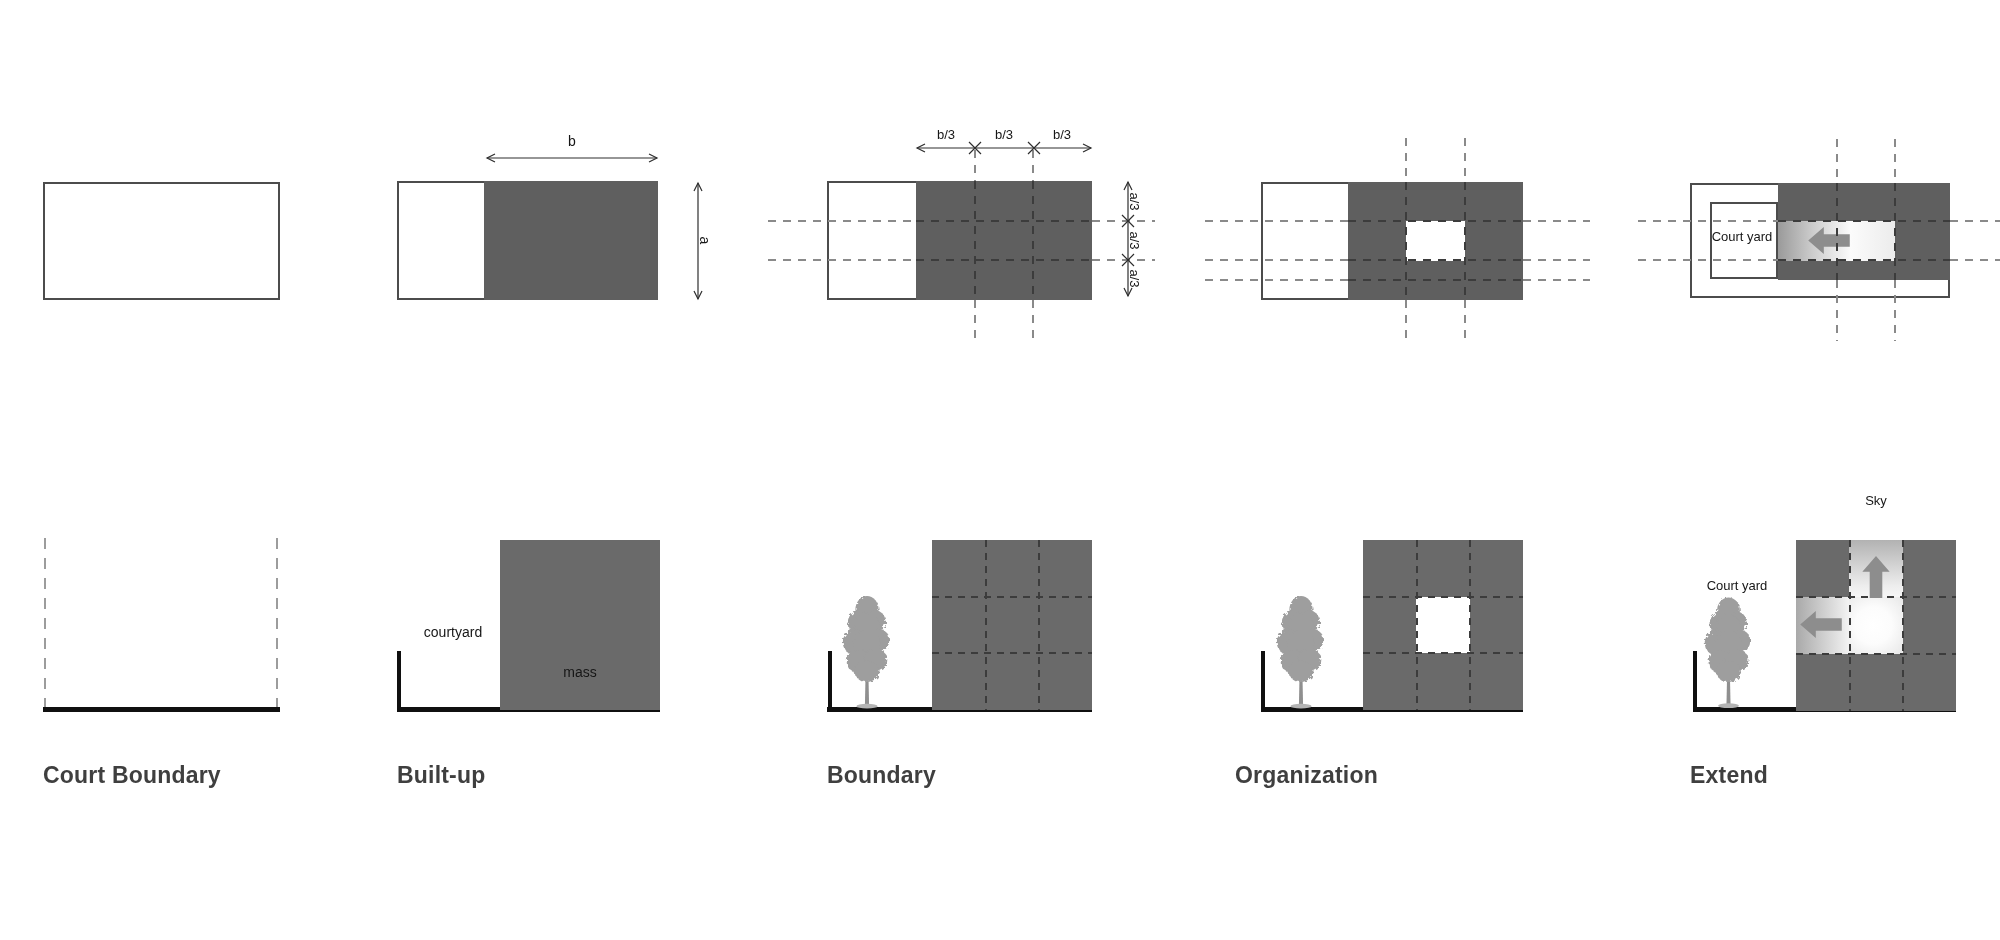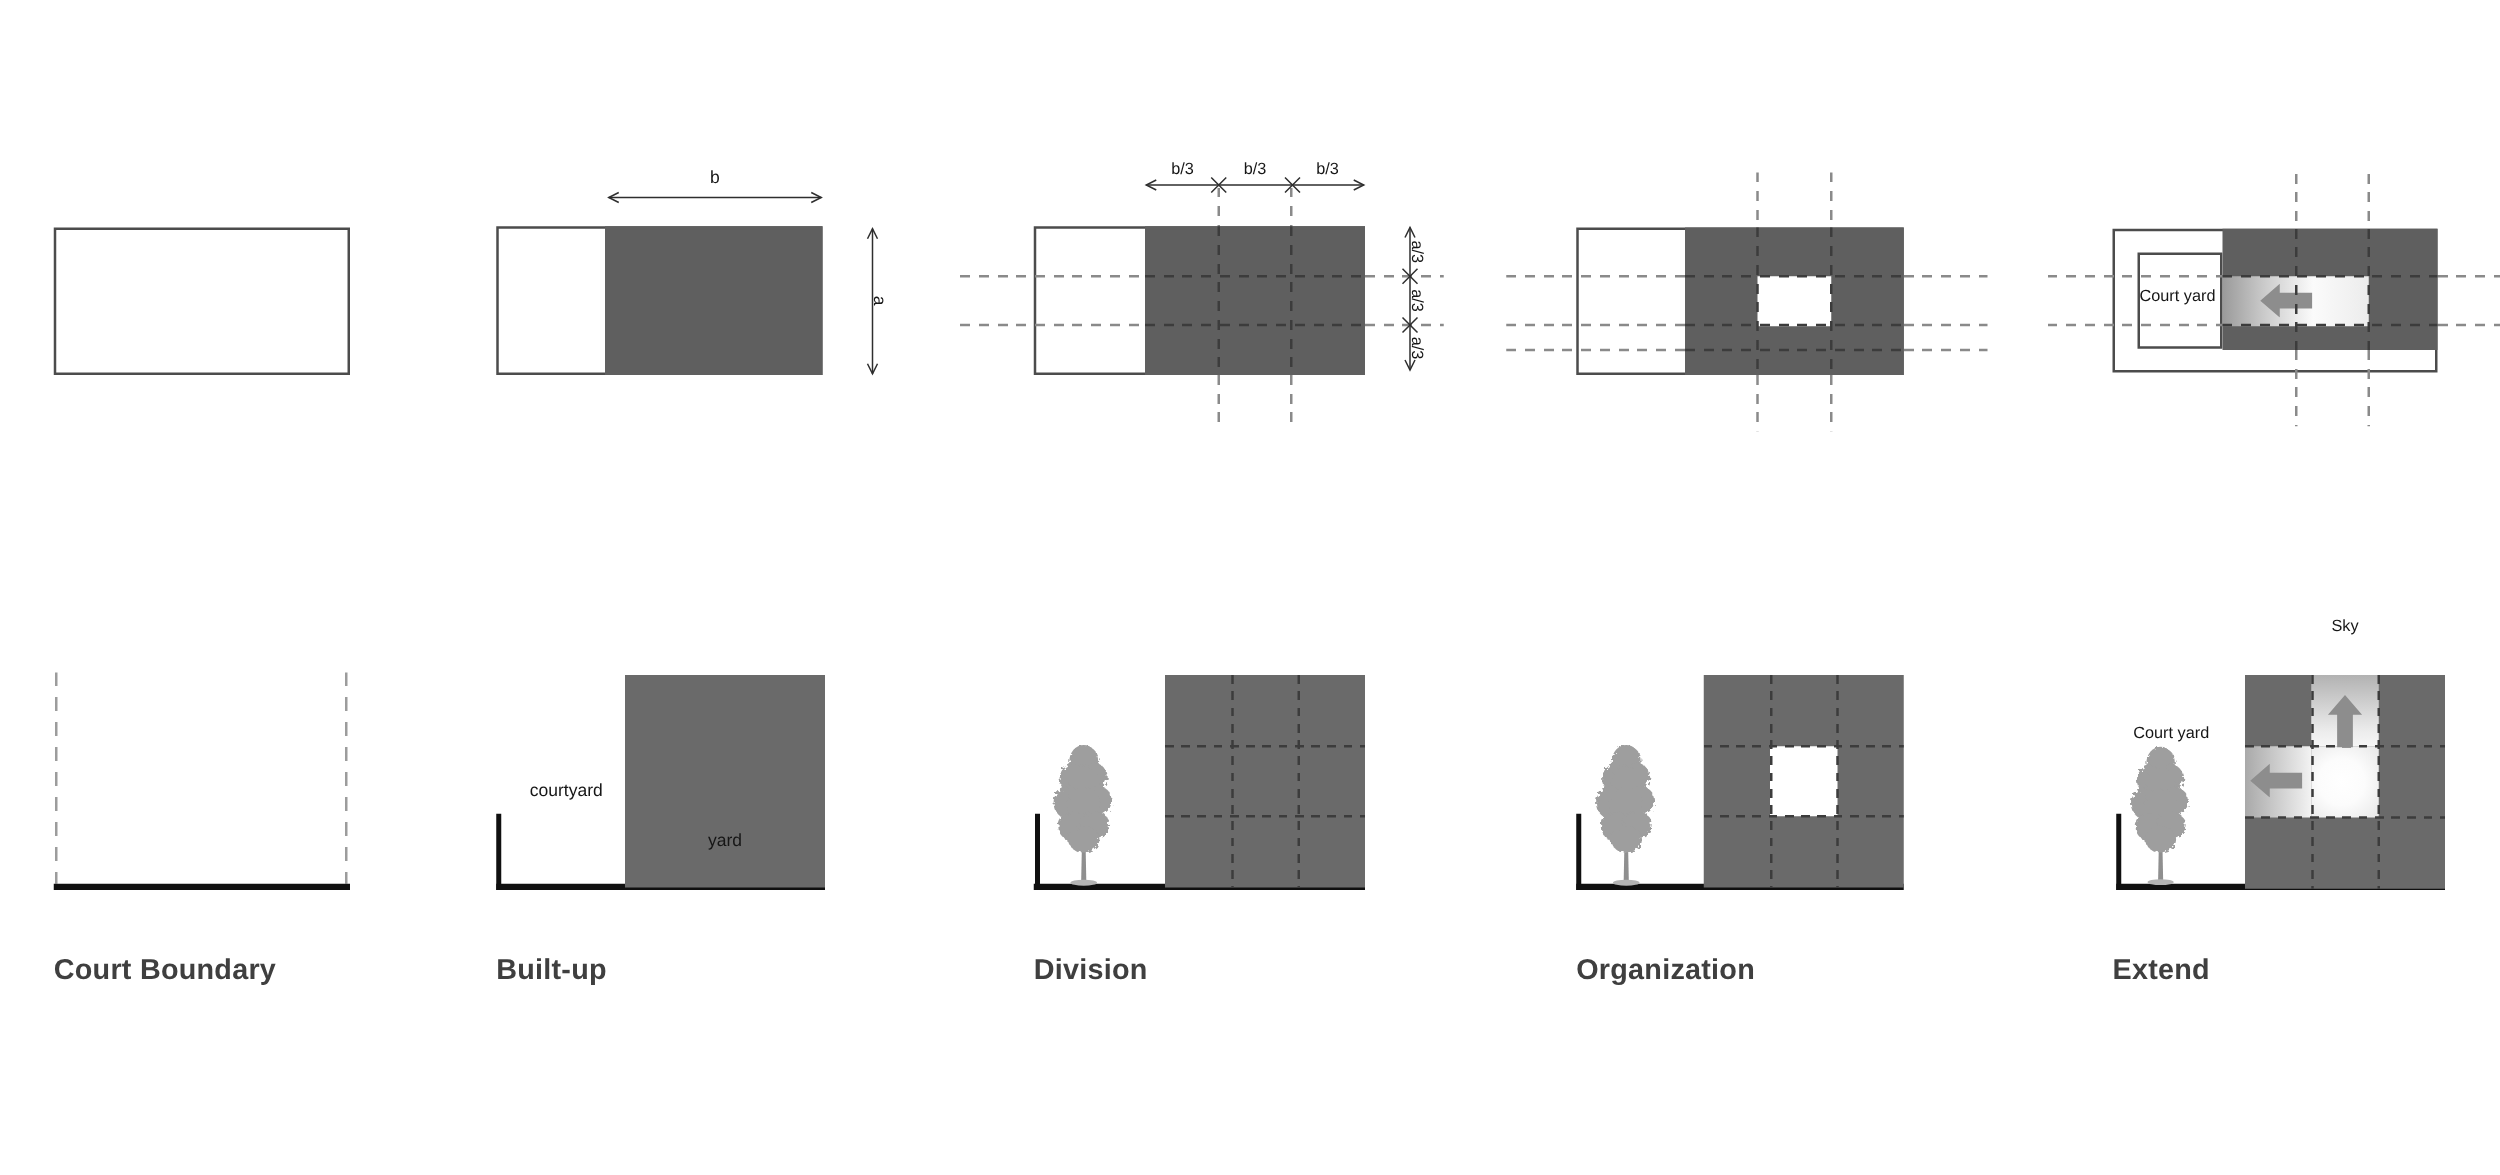--- a/index.html
+++ b/index.html
@@ -91,21 +91,21 @@
     <path d="M3,12 L7,4 L11,12"></path>
       <path d="M3,112 L7,120 L11,112"></path>
   </g>
 </svg>
 <div class="lbl md rot" style="left:697px;top:233px;width:14px">a</div>
 
 <div class="wall" style="left:397px;top:651px;height:61px"></div>
 <div class="ground" style="left:397px;top:707px;width:263px"></div>
 <div class="smass" style="left:500px;top:540px;width:160px;height:170px"></div>
 <div class="lbl md" style="left:408px;top:625px;width:90px">courtyard</div>
-<div class="lbl md" style="left:545px;top:665px;width:70px">yard</div>
+<div class="lbl md" style="left:545px;top:665px;width:70px">mass</div>
 <div class="caption" style="left:397px">Built-up</div>
 
 <div class="orect" style="left:827px;top:181px;width:265px;height:119px"></div>
 <div class="pmass" style="left:916px;top:181px;width:176px;height:119px"></div>
 
 <div class="dh" style="left:768px;top:220px;width:148px"></div>
 <div class="dh dark" style="left:916px;top:220px;width:176px"></div>
 <div class="dh" style="left:1092px;top:220px;width:63px"></div>
 <div class="dh" style="left:768px;top:259px;width:148px"></div>
 <div class="dh dark" style="left:916px;top:259px;width:176px"></div>
@@ -147,21 +147,21 @@
 <div class="wall" style="left:828px;top:651px;height:61px"></div>
 <div class="ground" style="left:827px;top:707px;width:265px"></div>
 <div class="smass" style="left:932px;top:540px;width:160px;height:170px"></div>
 <div class="dv grid" style="left:985px;top:540px;height:170px"></div>
 <div class="dv grid" style="left:1038px;top:540px;height:170px"></div>
 <div class="dh grid" style="left:932px;top:596px;width:160px"></div>
 <div class="dh grid" style="left:932px;top:652px;width:160px"></div>
 <svg class="glyph" style="left:838px;top:593px" width="58" height="118" viewBox="0 0 60 120">
     <use href="#tree-sym"></use>
   </svg>
-<div class="caption" style="left:827px">Division</div>
+<div class="caption" style="left:827px">Boundary</div>
 
 <div class="orect" style="left:1261px;top:182px;width:262px;height:118px"></div>
 <div class="pmass" style="left:1348px;top:182px;width:175px;height:118px"></div>
 <div class="hole" style="left:1406px;top:221px;width:59px;height:40px"></div>
 <div class="dh" style="left:1205px;top:220px;width:143px"></div>
 <div class="dh dark" style="left:1348px;top:220px;width:175px"></div>
 <div class="dh" style="left:1523px;top:220px;width:67px"></div>
 <div class="dh" style="left:1205px;top:259px;width:143px"></div>
 <div class="dh dark" style="left:1348px;top:259px;width:175px"></div>
 <div class="dh" style="left:1523px;top:259px;width:67px"></div>
@@ -179,21 +179,21 @@
 <div class="ground" style="left:1261px;top:707px;width:262px"></div>
 <div class="smass" style="left:1363px;top:540px;width:160px;height:170px"></div>
 <div class="hole" style="left:1416px;top:597px;width:54px;height:56px"></div>
 <div class="dv grid" style="left:1416px;top:540px;height:170px"></div>
 <div class="dv grid" style="left:1469px;top:540px;height:170px"></div>
 <div class="dh grid" style="left:1363px;top:596px;width:160px"></div>
 <div class="dh grid" style="left:1363px;top:652px;width:160px"></div>
 <svg class="glyph" style="left:1272px;top:593px" width="58" height="118" viewBox="0 0 60 120">
     <use href="#tree-sym"></use>
   </svg>
-<div class="caption" style="left:1261px">Organization</div>
+<div class="caption" style="left:1235px">Organization</div>
 
 <div class="orect" style="left:1690px;top:183px;width:260px;height:115px"></div>
 <div class="pmass" style="left:1778px;top:183px;width:172px;height:97px"></div>
 <div class="orect" style="left:1710px;top:202px;width:68px;height:77px;background:#ffffff"></div>
 <div class="band" style="left:1778px;top:221px;width:117px;height:40px"></div>
 <svg class="glyph" style="left:1808px;top:227px" width="42" height="27" viewBox="0 0 40 26">
     <use href="#arrow-left-sym"></use>
   </svg>
 <div class="lbl" style="left:1703px;top:229px;width:78px">Court yard</div>
 <div class="dh" style="left:1638px;top:220px;width:140px"></div>

